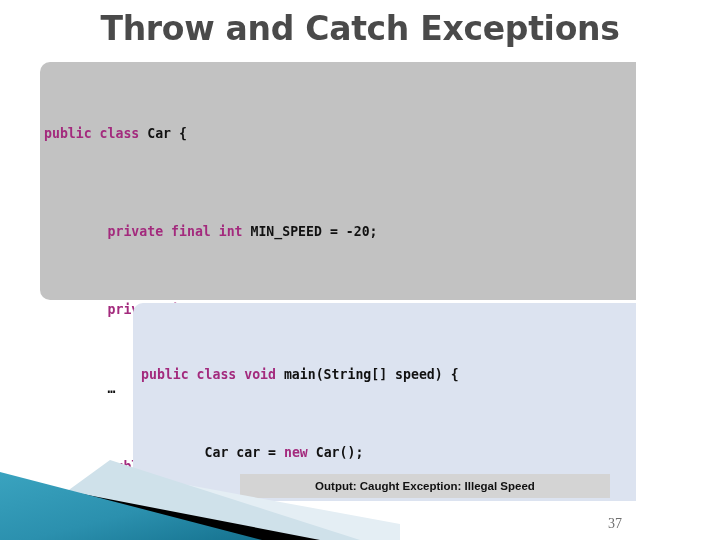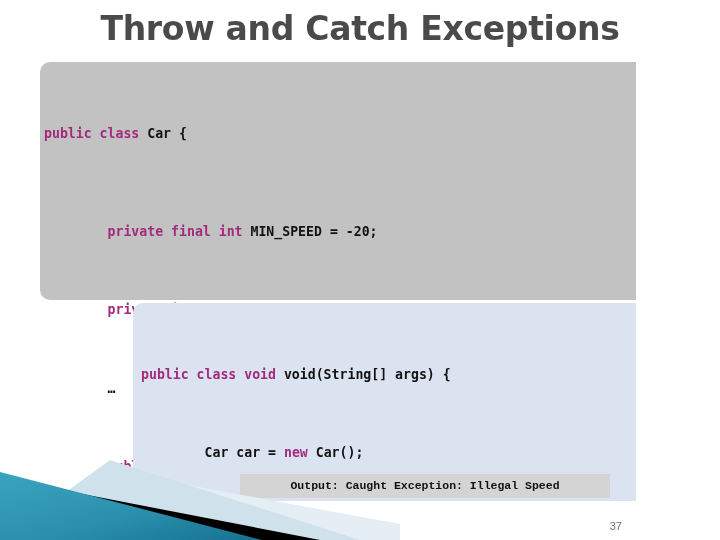--- a/index.html
+++ b/index.html
@@ -83,21 +83,21 @@
   .id      { color: #111111; }   
 
   
   #output-box {
     position: absolute;
     left: 240px;
     top: 474px;
     width: 370px;
     height: 24px;
     background: #d4d4d4;
-    font-family: Liberation Mono, monospace;
+    font-family: Liberation Sans, sans-serif;
     font-weight: bold;
     font-size: 11.5px;
     line-height: 24px;
     color: #111111;
     text-align: center;
     white-space: nowrap;
   }
 
   
   #deco {
@@ -107,22 +107,22 @@
     width: 400px;
     height: 120px;
     pointer-events: none;
   }
 
   
   #slide-number {
     position: absolute;
     right: 14px;
     bottom: 8px;
-    font-family: Liberation Sans, sans-serif;
-    font-size: 11px;
+    font-family: Liberation Serif, serif;
+    font-size: 14px;
     color: #6e6e6e;
   }
 </style>
 </head>
 <body>
 
 <div id="slide">
 
   <div id="slide-title">Throw and Catch Exceptions</div>
 
@@ -146,21 +146,21 @@
     
 
     
 
     
     
   </div>
 
   <div id="code-block-main" class="code-block">
 
-    <span class="code-line"><span class="kw">public class void</span><span class="id"> void(String[] args) {</span></span>
+    <span class="code-line"><span class="kw">public class void</span><span class="id"> main(String[] speed) {</span></span>
 
     <span class="code-line"><span>        </span><span class="id">Car car = </span><span class="kw">new</span><span class="id"> Car();</span></span>
 
     <span class="code-line"><span>        </span><span class="kw-blue">try{</span></span>
 
     
     
 
     
 

